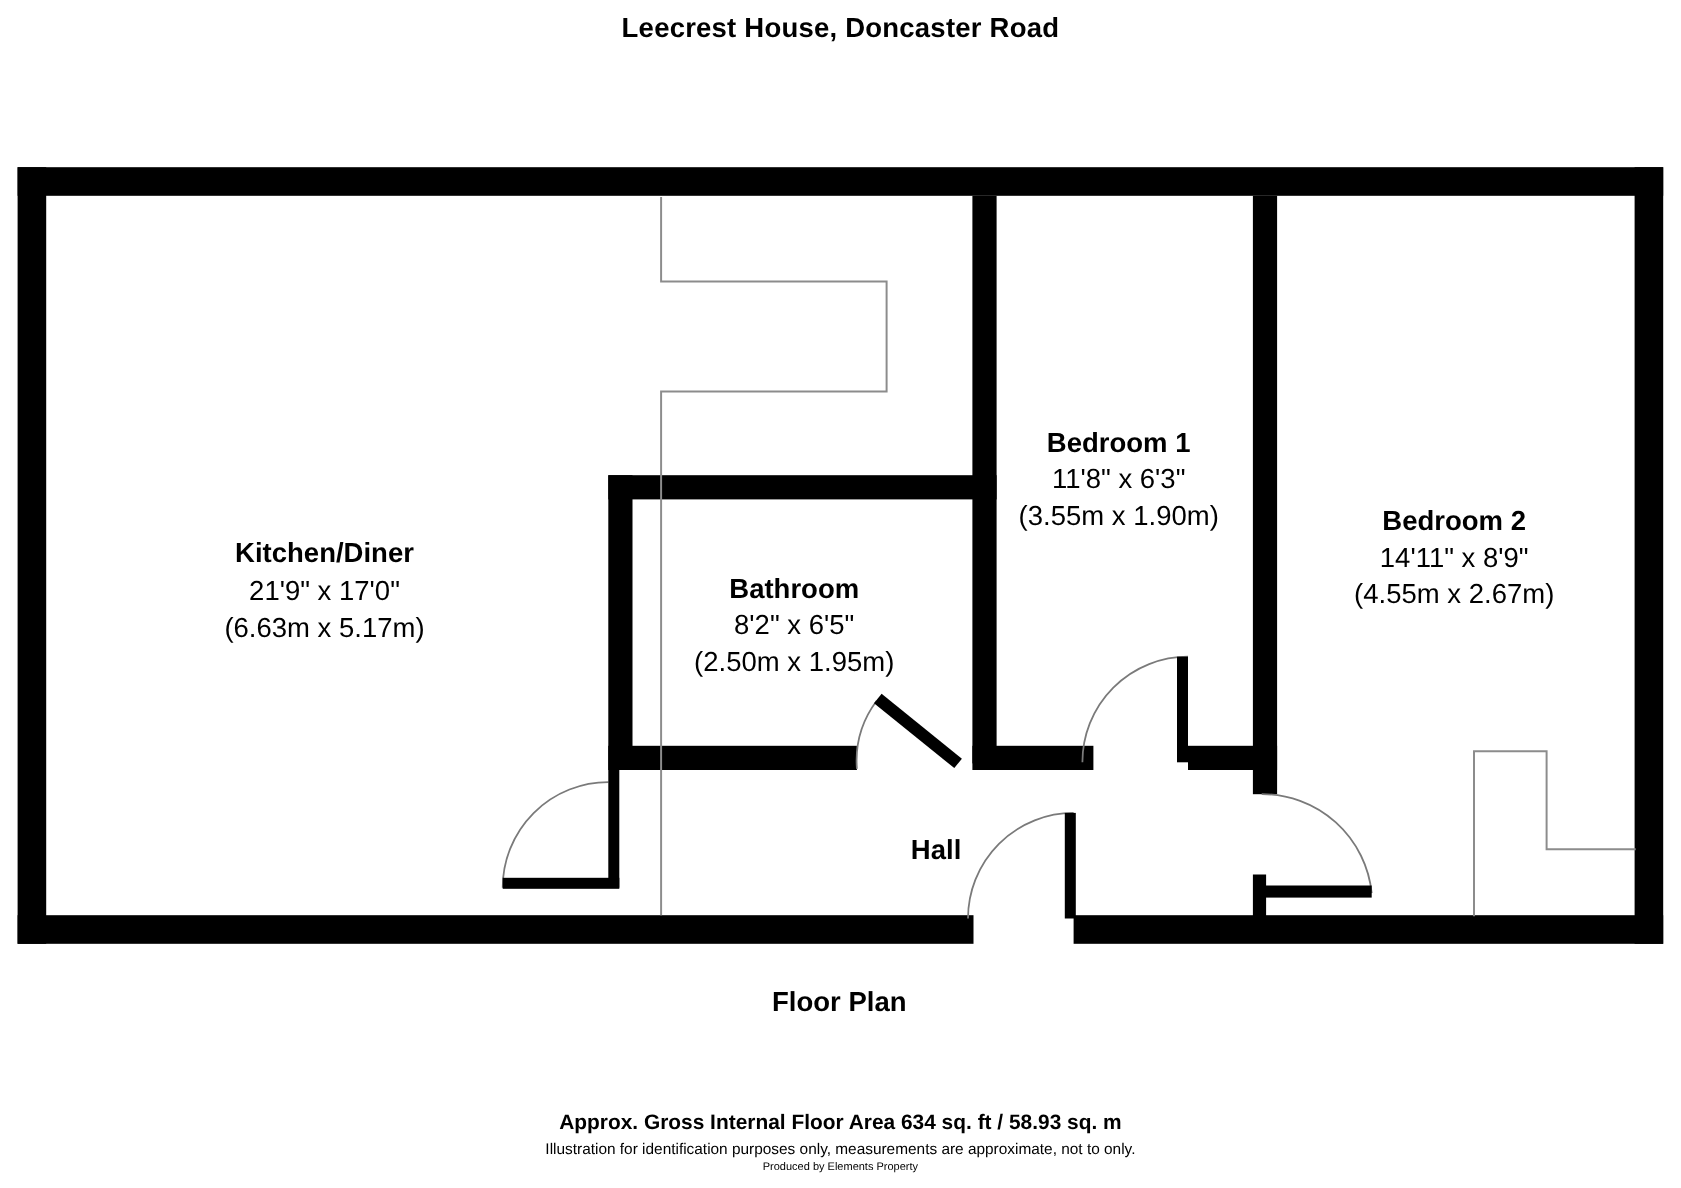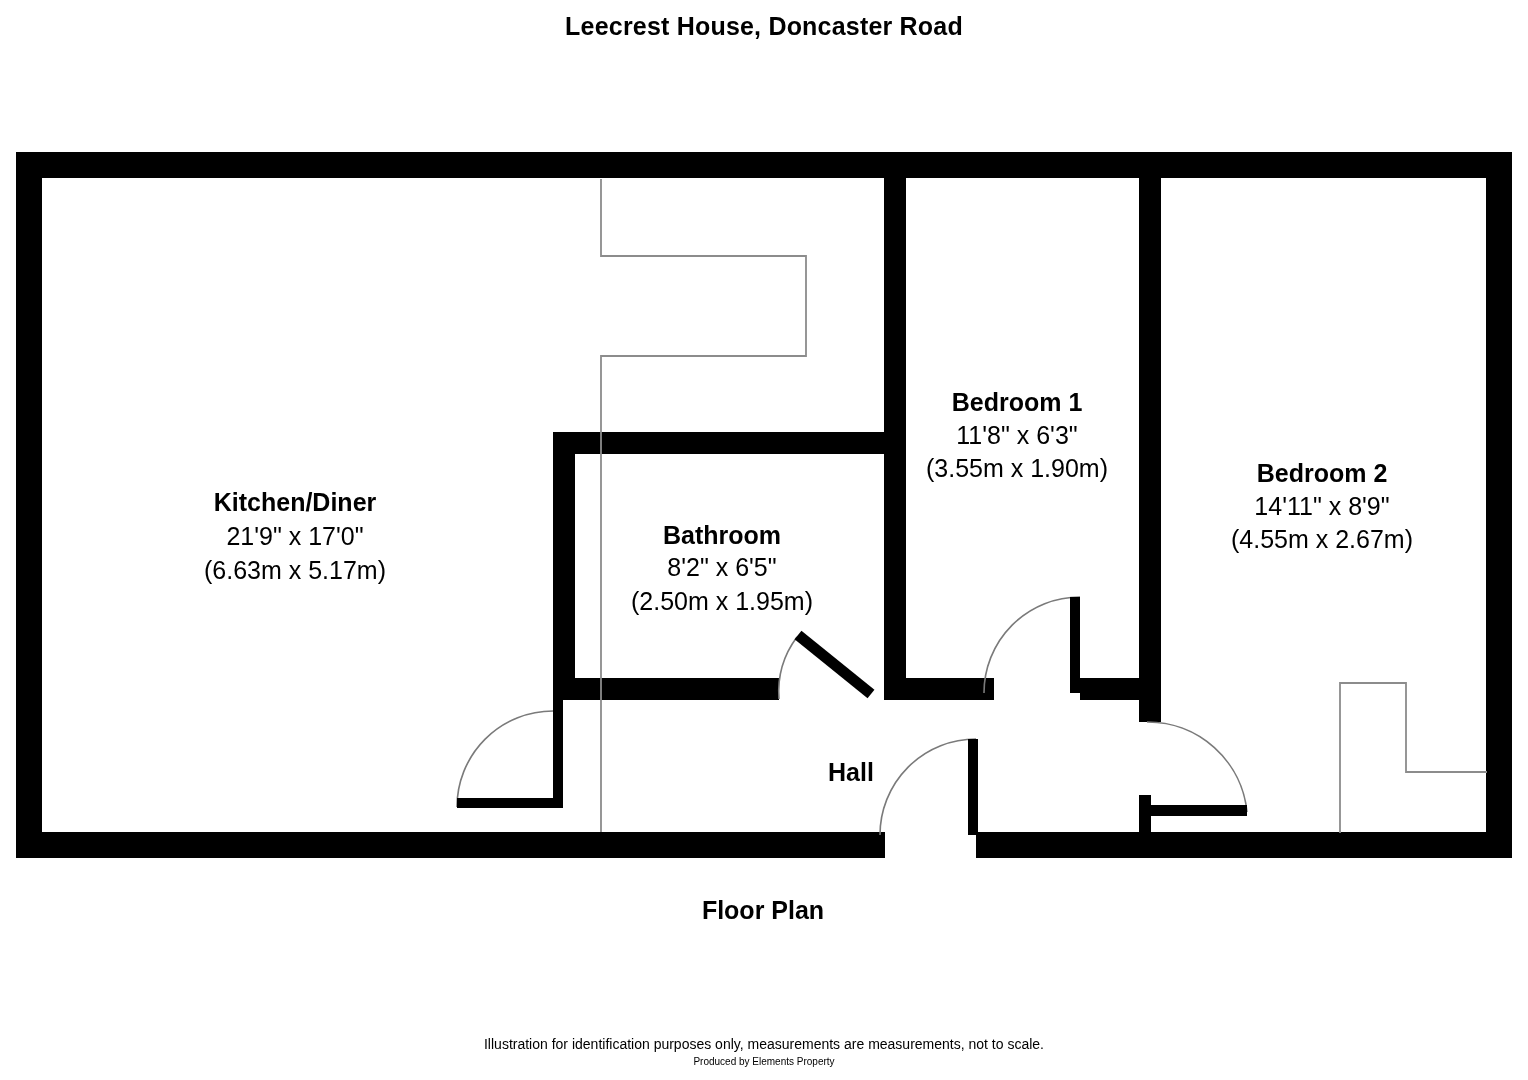--- a/index.html
+++ b/index.html
@@ -182,16 +182,17 @@
         <text class="room-dim" x="1322" y="548">(4.55m x 2.67m)</text>
       </g>
 
       <text class="room-name" x="851" y="781">Hall</text>
     </g>
 
     <text class="plan-caption" x="763" y="919">Floor Plan</text>
 
   </svg>
 
-  <div class="footer footer-note">Illustration for identification purposes only, measurements are measurements, not to scale.</div>
+  <div class="footer footer-area">Approx. Gross Internal Floor Area 634 sq. ft / 58.93 sq. m</div>
+  <div class="footer footer-note">Illustration for identification purposes only, measurements are approximate, not to only.</div>
   <div class="footer footer-producer">Produced by Elements Property</div>
 
 </div>
 
 </body></html>

